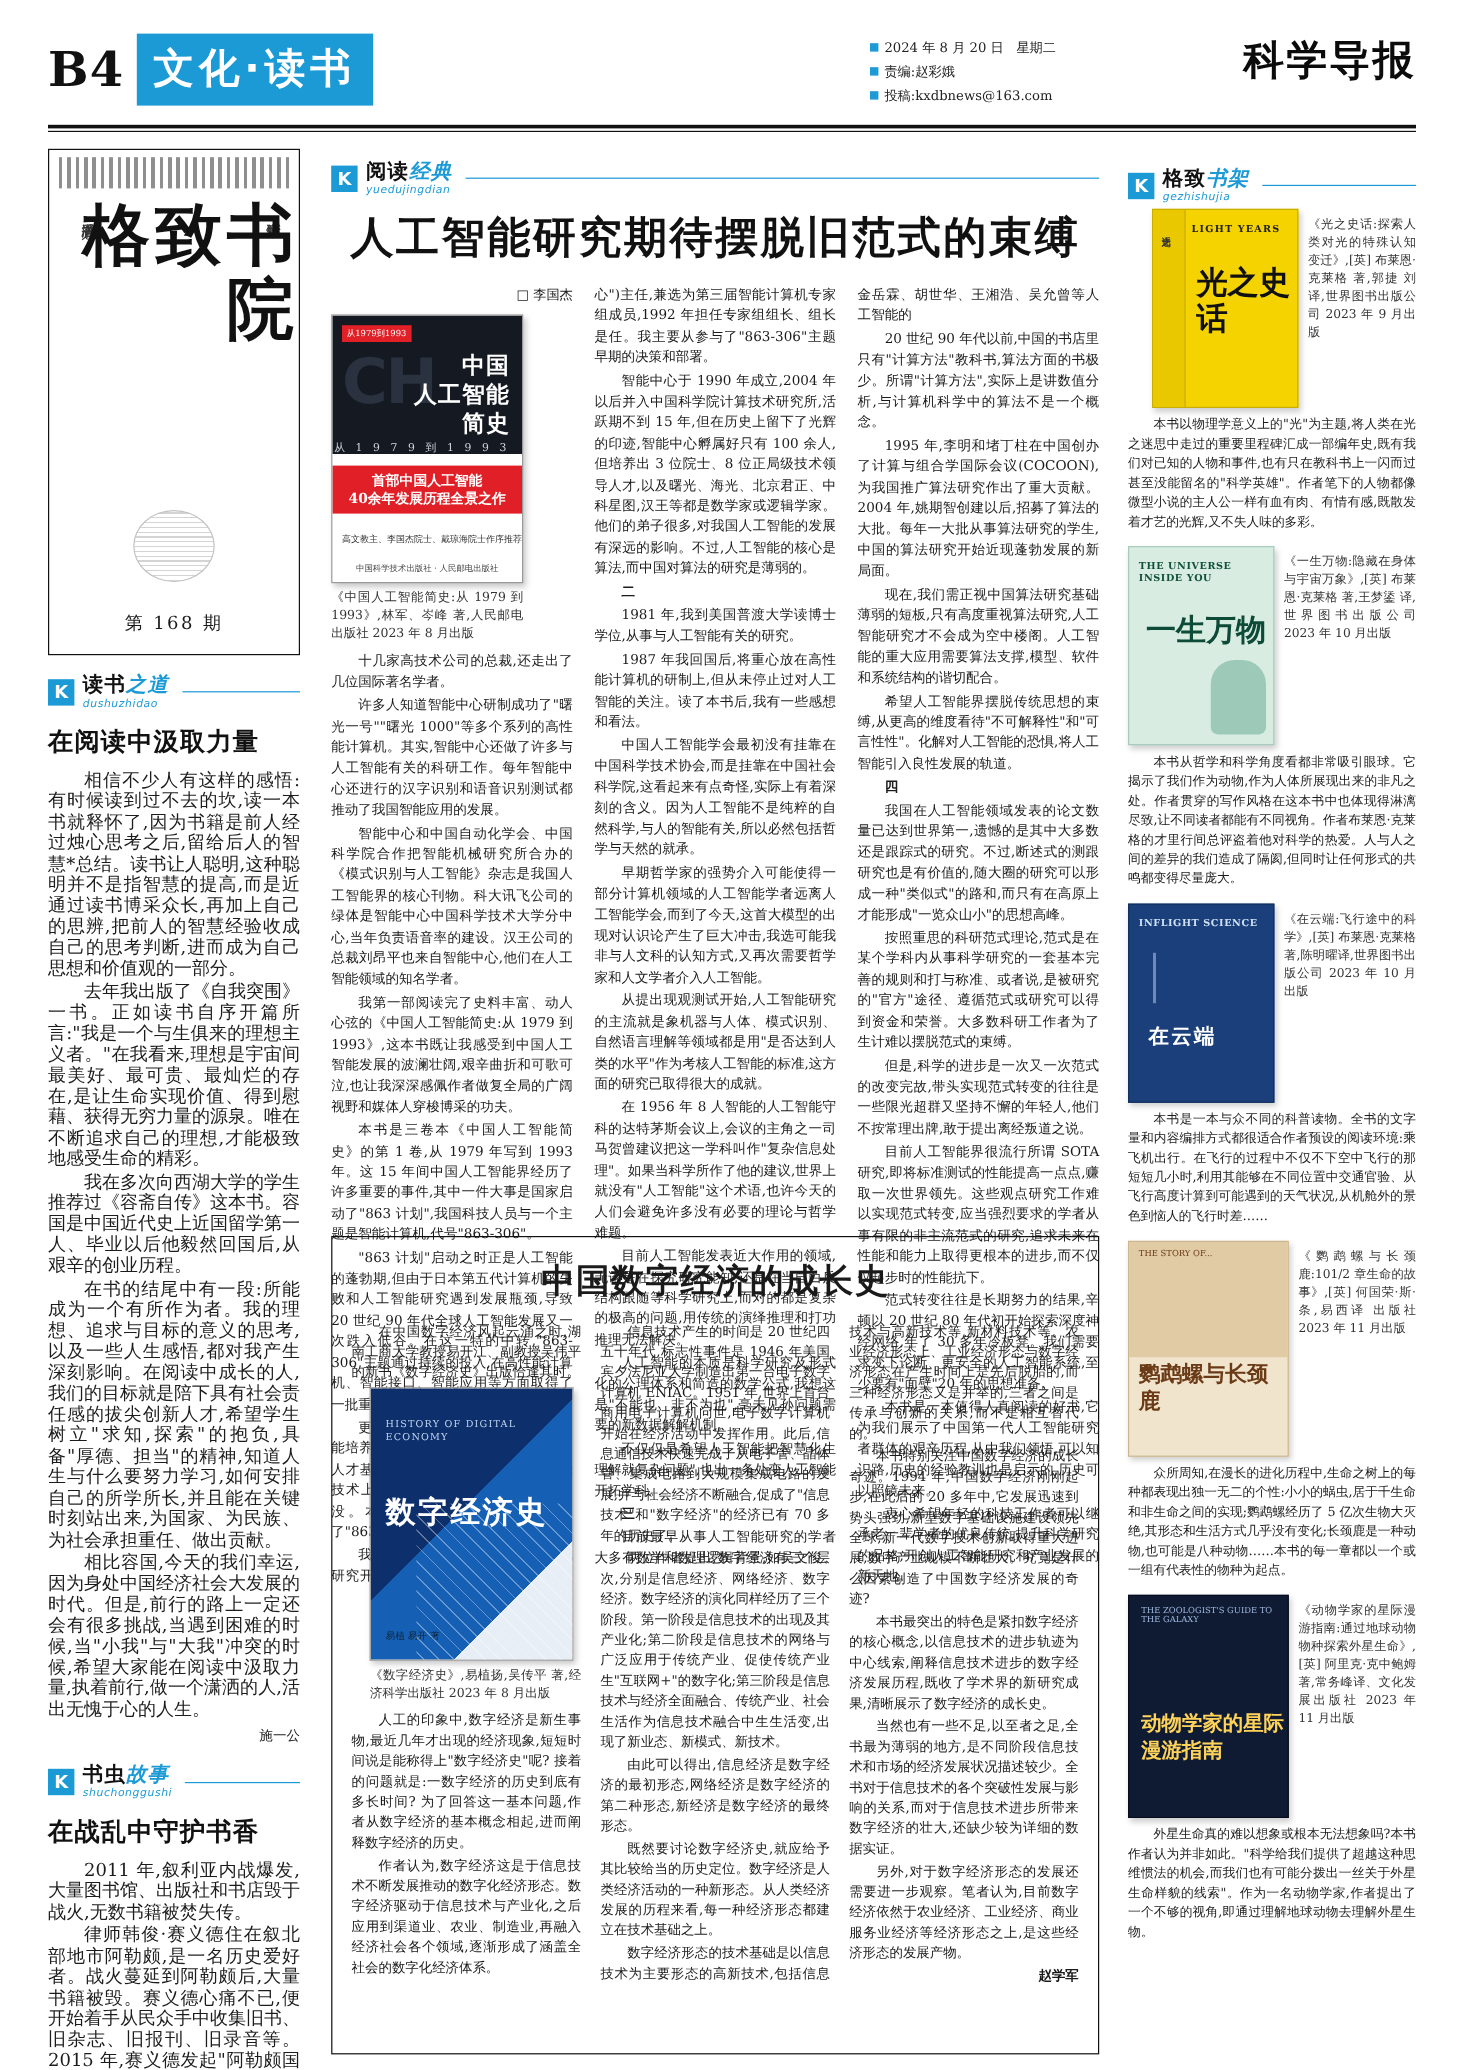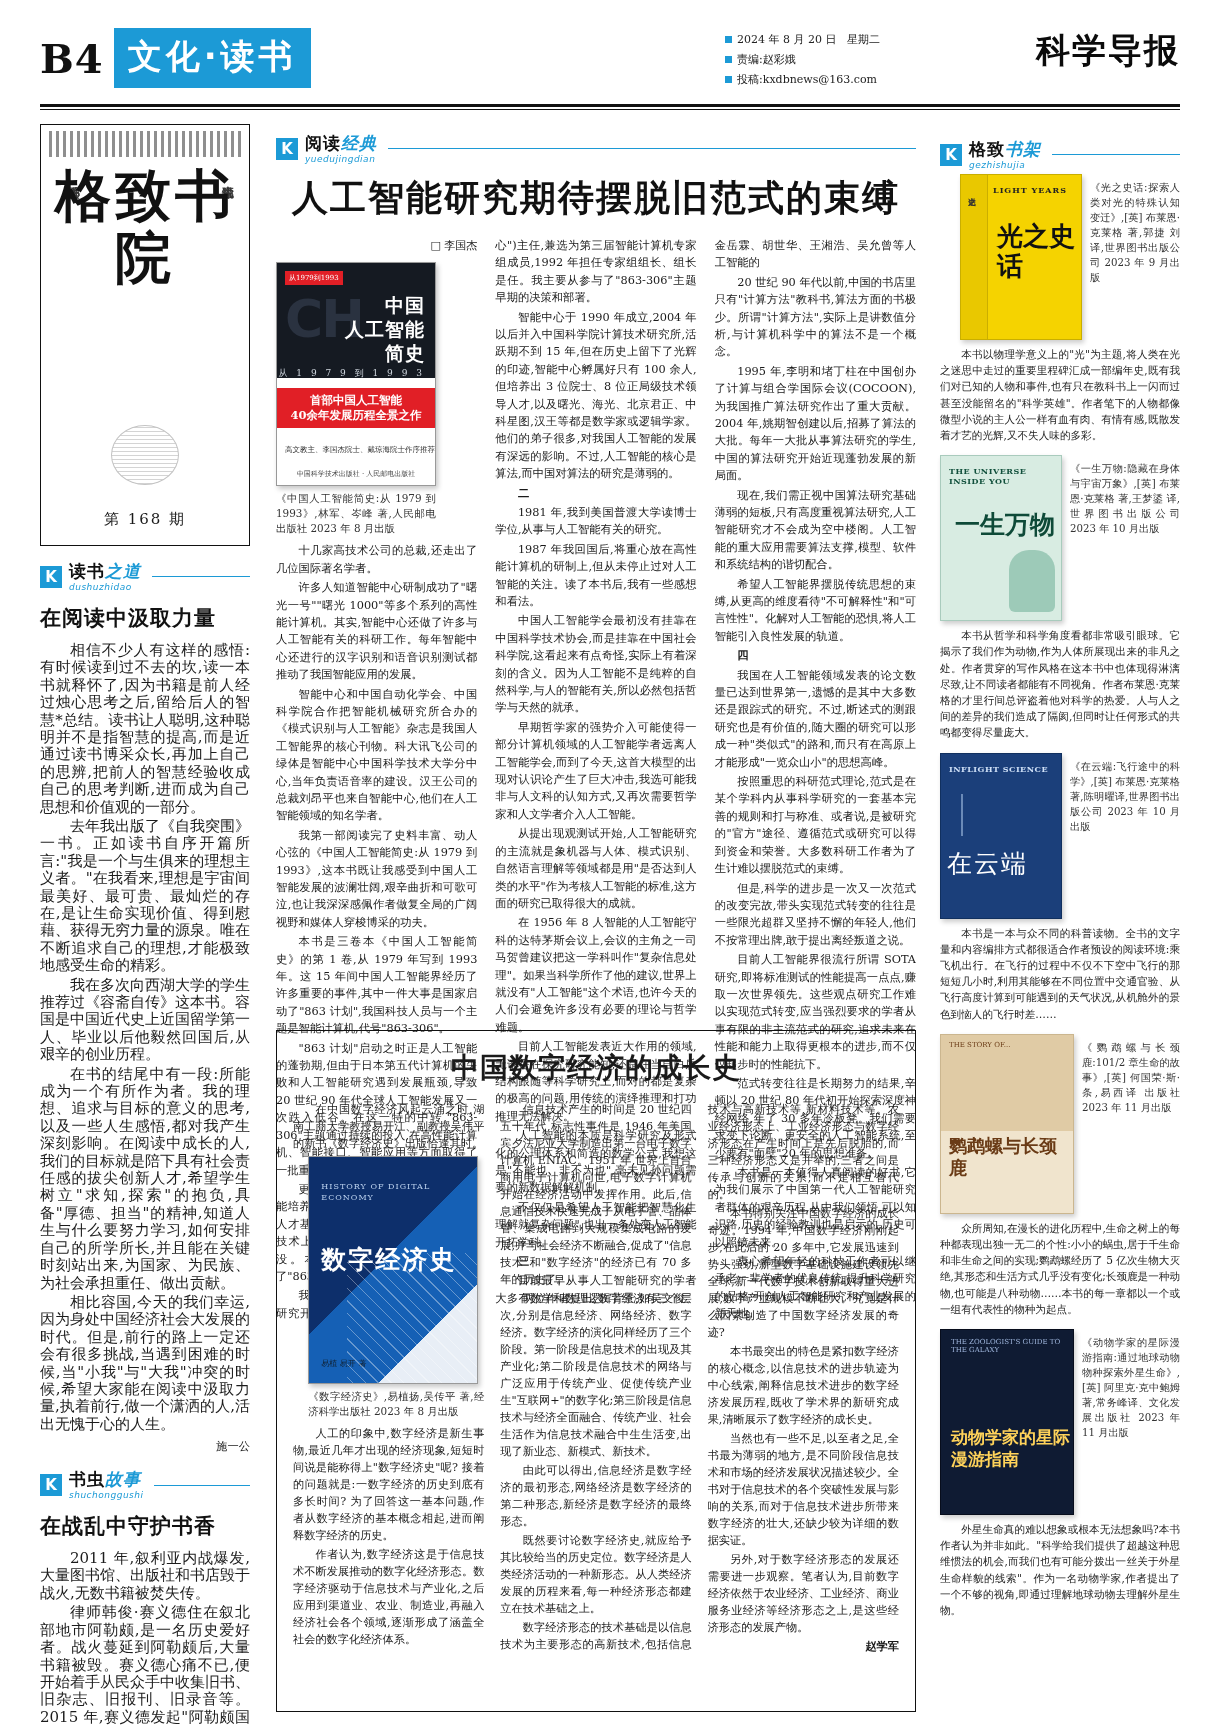--- a/index.html
+++ b/index.html
@@ -33,21 +33,21 @@
   .col-left{position:absolute;left:40px;top:124px;width:210px;}
   .col-mid{position:absolute;left:276px;top:118px;width:640px;}
   .col-right{position:absolute;left:940px;top:124px;width:240px;}
 
   
   .lbox{border:1px solid #111;width:208px;height:420px;position:relative;background:#fff;}
   .lbox-top{height:36px;border-bottom:0;position:relative;}
   .lbox-deco{position:absolute;left:8px;top:6px;width:192px;height:26px;
     background:repeating-linear-gradient(90deg,#333 0 3px,transparent 3px 7px);opacity:.55;}
   .lbox-title{
-    position:absolute;left:0;right:0;top:40px;text-align:center;
+    position:absolute;left:0;right:0;top:40px;text-align:right;
     font-size:56px;line-height:62px;font-weight:bold;letter-spacing:4px;
     font-family:Liberation Sans, sans-serif;color:#111;
   }
   .lbox-vtext{position:absolute;left:14px;top:52px;width:26px;font-size:12px;line-height:15px;color:#333;writing-mode:vertical-rl;}
   .lbox-vtext2{position:absolute;right:14px;top:52px;width:26px;font-size:12px;line-height:15px;color:#333;writing-mode:vertical-rl;}
   .lbox-seal{position:absolute;left:50%;transform:translateX(-50%);top:300px;width:66px;height:58px;
      border-radius:50%;border:1px solid #888;opacity:.5;
      background:repeating-linear-gradient(0deg,#aaa 0 1px,transparent 1px 4px);}
   .lbox-issue{position:absolute;left:0;right:0;bottom:16px;text-align:center;font-size:15px;letter-spacing:2px;}
 
@@ -102,21 +102,21 @@
   .rc-y .side{position:absolute;left:0;top:0;bottom:0;width:26px;background:#e9c800;border-right:1px solid #cbae00;}
   .rc-y .sideT{position:absolute;left:4px;top:16px;font-size:8px;writing-mode:vertical-rl;color:#333;}
 
   .rc-g{width:120px;height:164px;background:#d8ece2;border:1px solid #a9cbbd;position:relative;box-shadow:2px 3px 5px rgba(0,0,0,.2);}
   .rc-g .en{position:absolute;left:8px;top:10px;font-size:8px;font-weight:bold;color:#11503c;letter-spacing:.5px;}
   .rc-g .cn{position:absolute;left:14px;top:54px;font-size:25px;font-weight:bold;color:#0e4a38;line-height:30px;}
   .rc-g .fig{position:absolute;right:6px;bottom:8px;width:46px;height:62px;border-radius:20px 20px 6px 6px;background:#8fc2ae;opacity:.8;}
 
   .rc-b{width:120px;height:164px;background:#1b3f7a;border:1px solid #11305f;position:relative;box-shadow:2px 3px 5px rgba(0,0,0,.2);}
   .rc-b .en{position:absolute;left:8px;top:10px;font-size:8px;font-weight:bold;color:#cfe0f7;letter-spacing:.5px;}
-  .rc-b .cn{position:absolute;left:6px;top:96px;font-size:25px;font-weight:normal;color:#fff;line-height:28px;letter-spacing:2px;}
+  .rc-b .cn{position:absolute;left:16px;top:96px;font-size:17px;font-weight:bold;color:#fff;line-height:28px;letter-spacing:2px;}
   .rc-b .plane{position:absolute;left:10px;top:40px;width:100px;height:42px;
     background:linear-gradient(90deg,transparent 0 10%,#bcd6f5 10% 12%,transparent 12% 100%);opacity:.5;}
 
   .rc-a{width:132px;height:178px;background:#f0e4cd;border:1px solid #cbb68f;position:relative;box-shadow:2px 3px 5px rgba(0,0,0,.2);}
   .rc-a .top{position:absolute;left:0;right:0;top:0;height:96px;background:#e0cba5;}
   .rc-a .cn{position:absolute;left:8px;bottom:34px;font-size:18px;font-weight:bold;color:#6a3b16;line-height:22px;}
   .rc-a .en{position:absolute;left:8px;top:6px;font-size:7px;color:#6a3b16;}
 
   .rc-d{width:132px;height:184px;background:#0f1b33;border:1px solid #070d1c;position:relative;box-shadow:2px 3px 5px rgba(0,0,0,.2);}
   .rc-d .cn{position:absolute;left:10px;top:96px;font-size:17px;font-weight:bold;color:#ffd35a;line-height:22px;}

